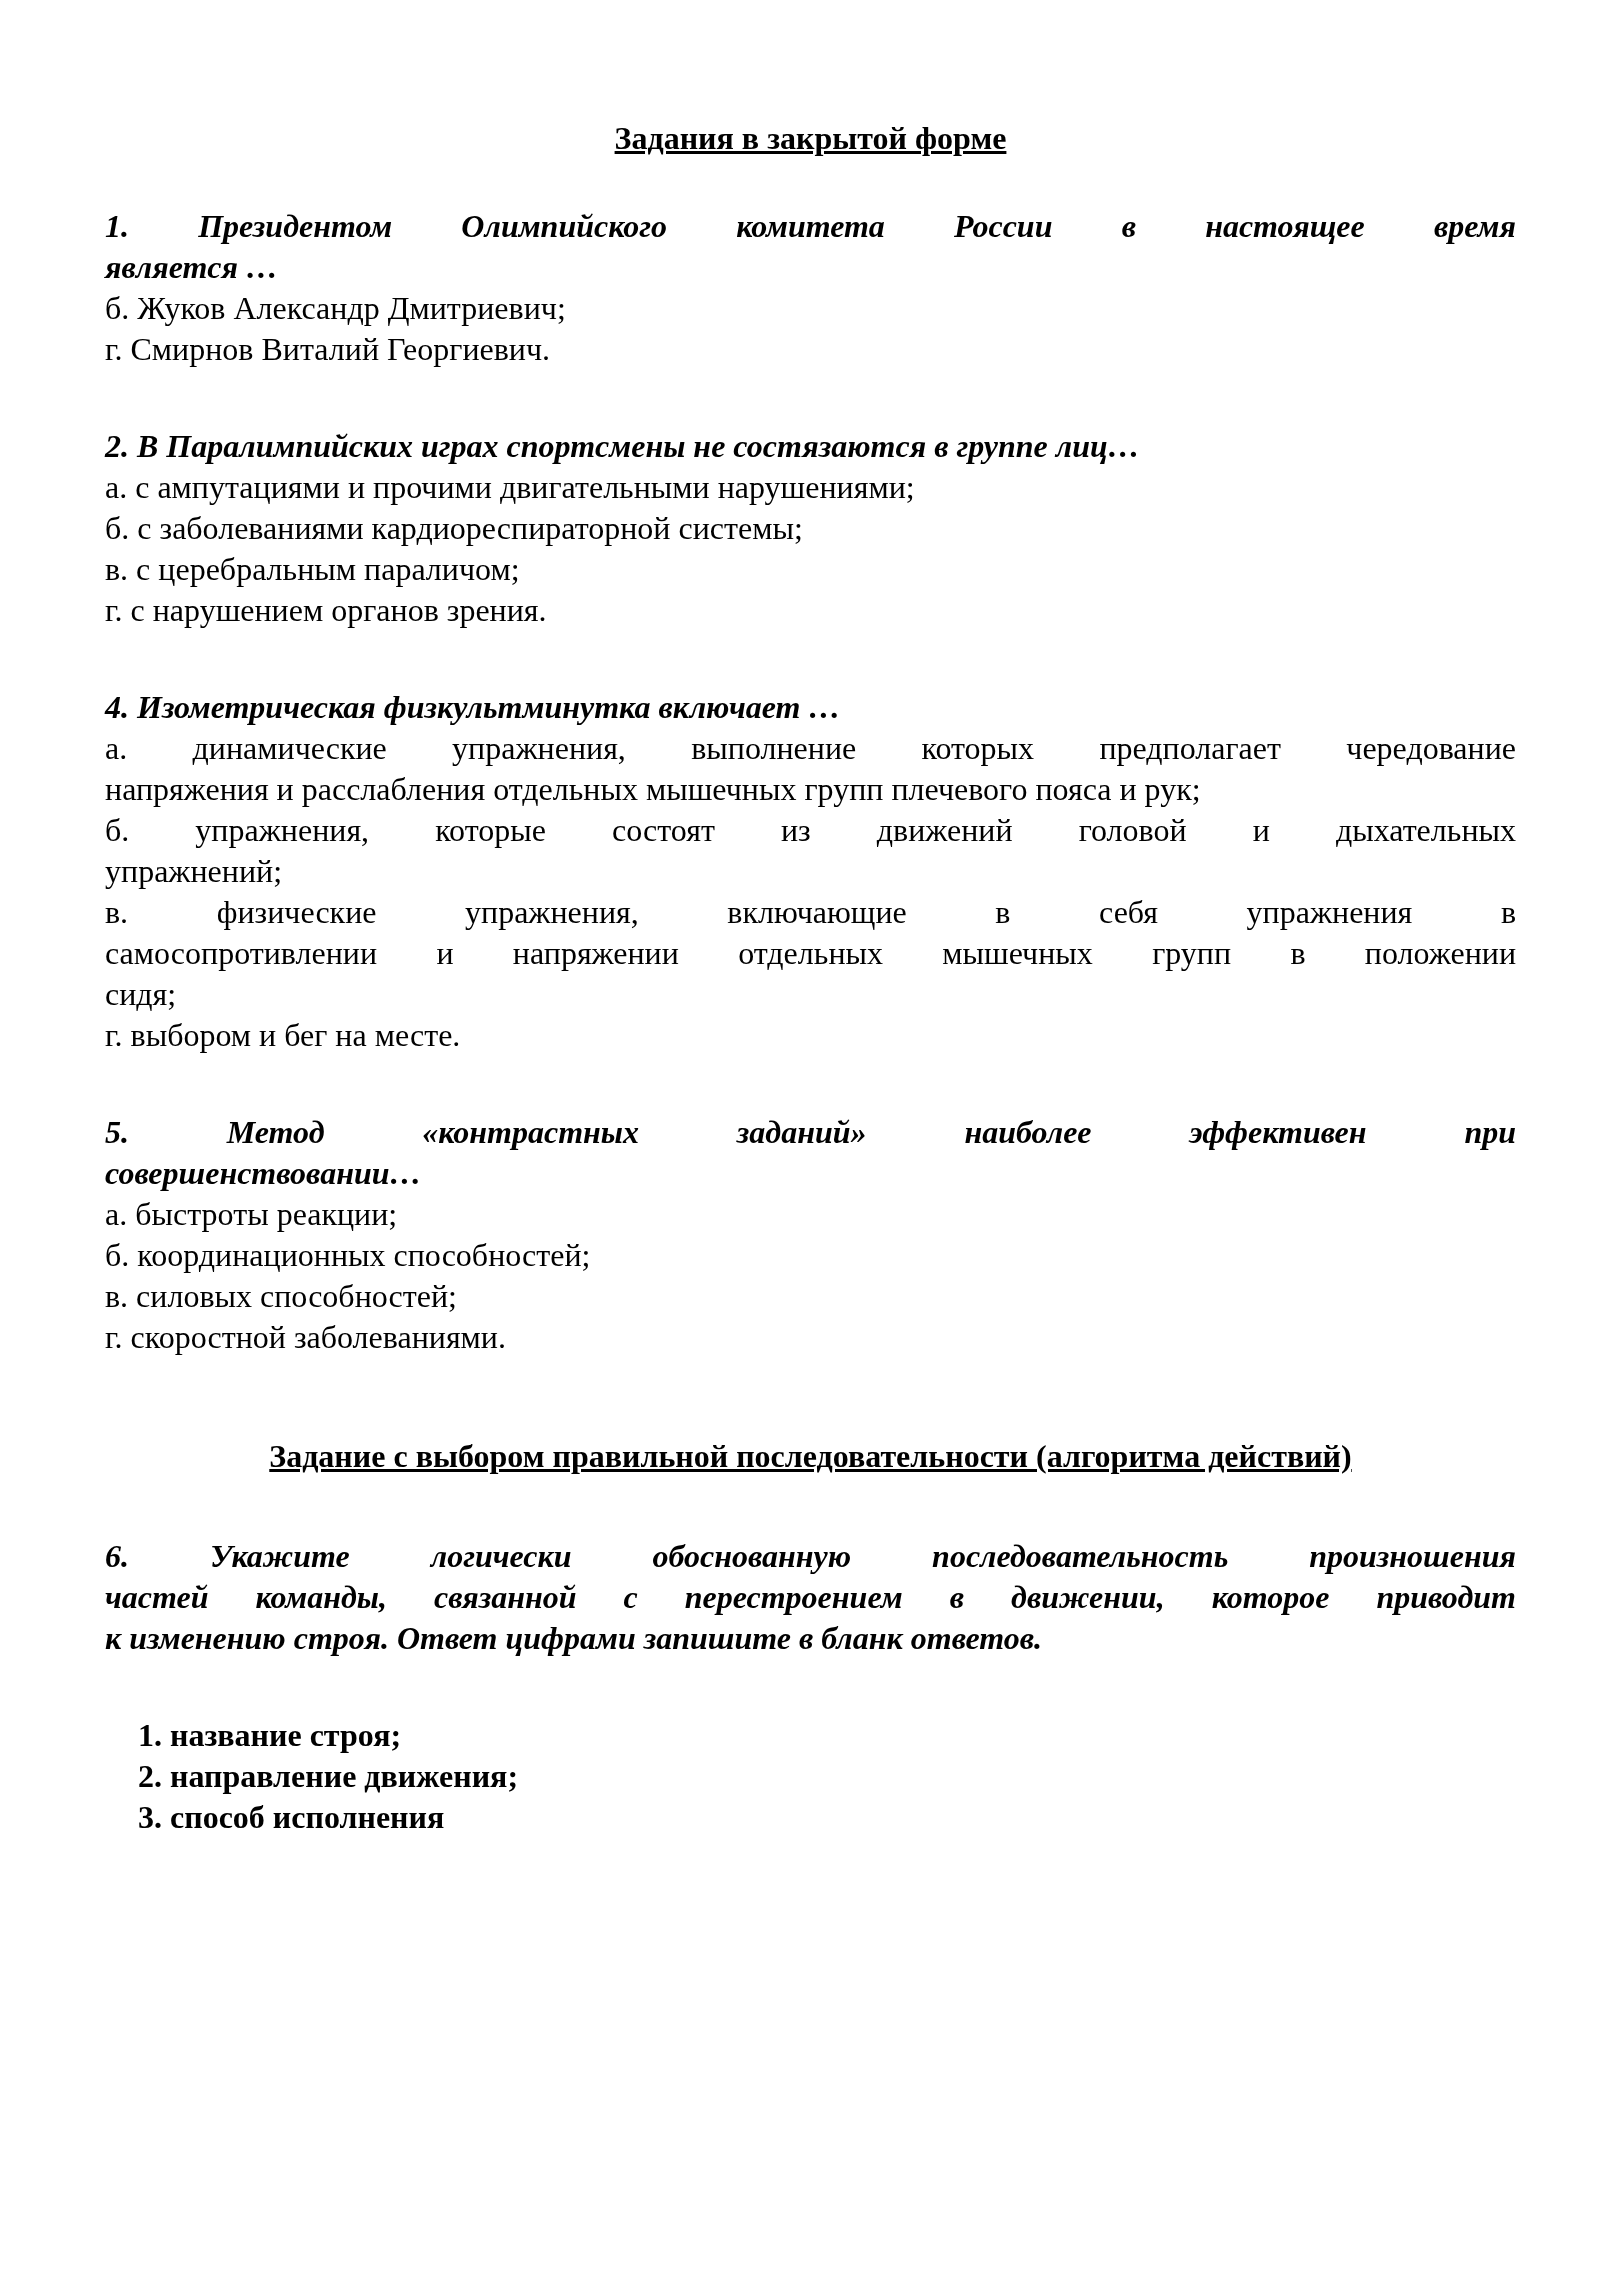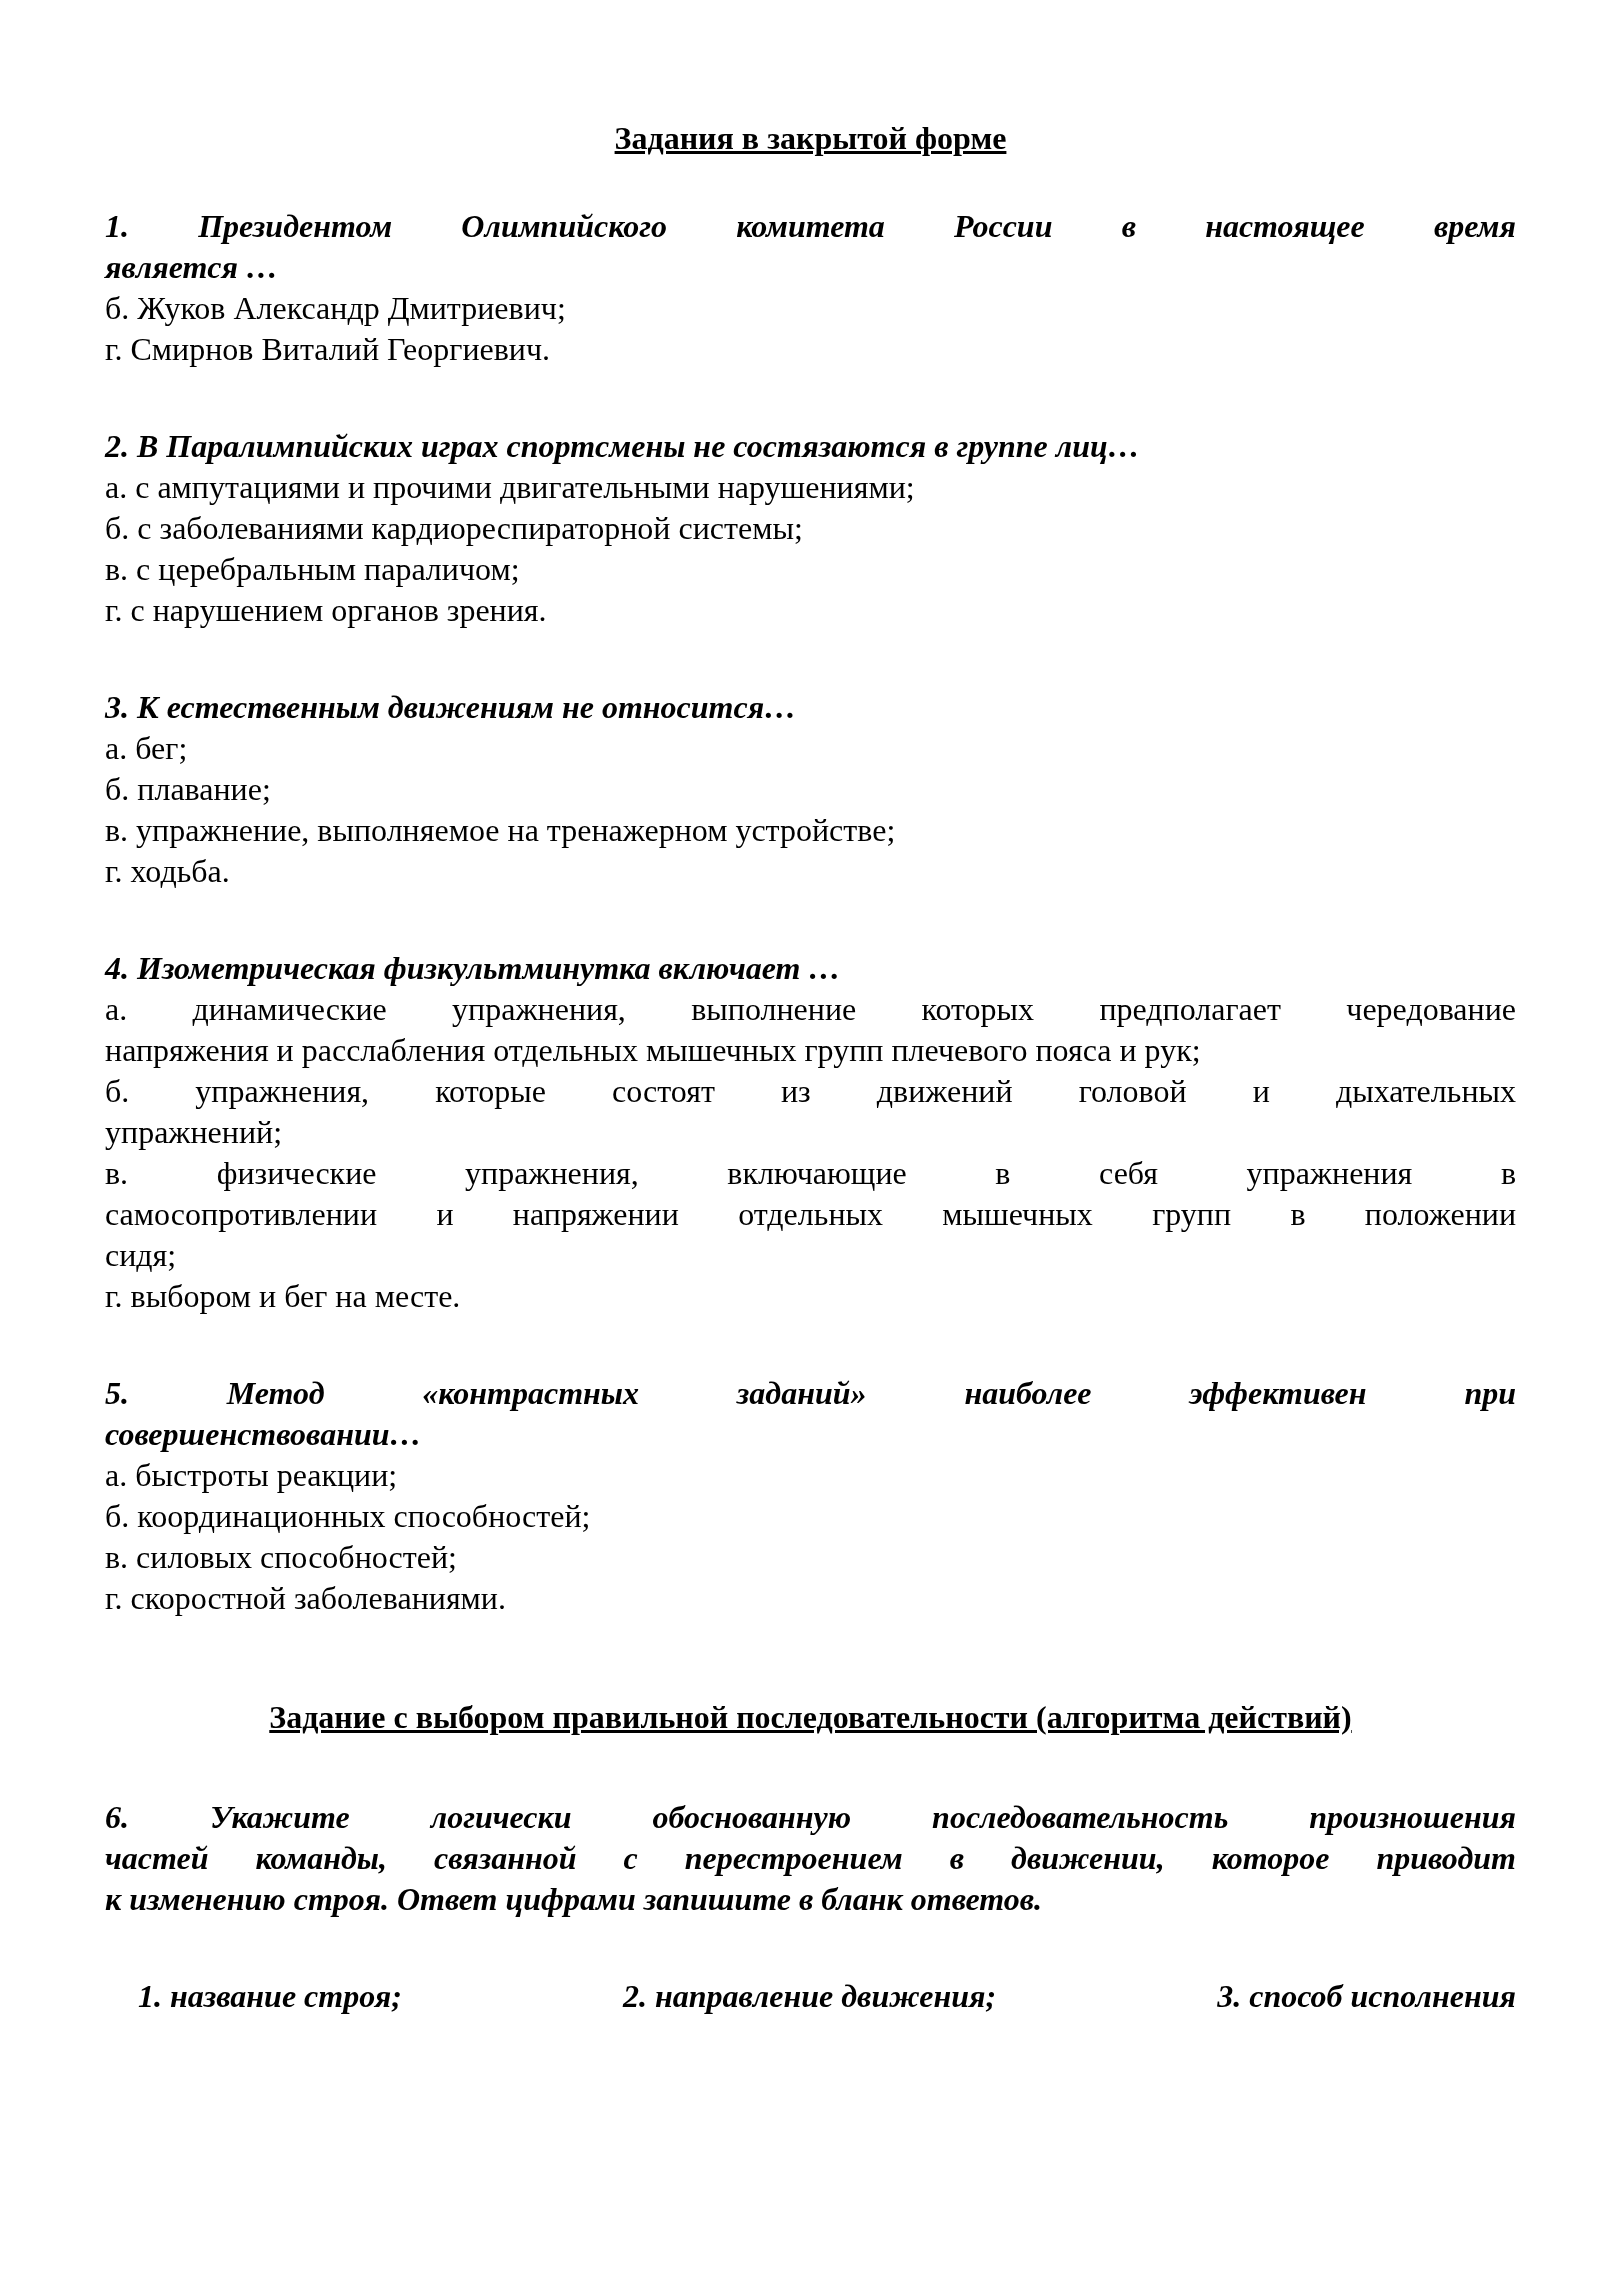--- a/index.html
+++ b/index.html
@@ -45,23 +45,23 @@
   .jline {
     text-align: justify;
     text-align-last: justify;
   }
   
   .lline { text-align: left; }
   .sequence-row {
     display: flex;
     justify-content: space-between;
     font-weight: bold;
-    font-style: italic;
     margin-top: 41px;
     padding-left: 33px;
+    flex-direction: column;
   }
 </style>
 </head>
 <body>
 
 <div class="page">
 
   <p class="doc-title">Задания в закрытой форме</p>
 
   <div class="question">
@@ -76,29 +76,20 @@
   <div class="question">
     <div class="q-heading">
       <div class="lline">2. В Паралимпийских играх спортсмены не состязаются в группе лиц…</div>
     </div>
     <div class="option lline">а. с ампутациями и прочими двигательными нарушениями;</div>
     <div class="option lline">б. с заболеваниями кардиореспираторной системы;</div>
     <div class="option lline">в. с церебральным параличом;</div>
     <div class="option lline">г. с нарушением органов зрения.</div>
   </div>
 
-  <div class="question">
-    <div class="q-heading">
-      <div class="lline">3. К естественным движениям не относится…</div>
-    </div>
-    <div class="option lline">а. бег;</div>
-    <div class="option lline">б. плавание;</div>
-    <div class="option lline">в. упражнение, выполняемое на тренажерном устройстве;</div>
-    <div class="option lline">г. ходьба.</div>
-  </div>
 
   <div class="question">
     <div class="q-heading">
       <div class="lline">4. Изометрическая физкультминутка включает …</div>
     </div>
     <div class="option">
       <div class="jline">а. динамические упражнения, выполнение которых предполагает чередование</div>
       <div class="lline">напряжения и расслабления отдельных мышечных групп плечевого пояса и рук;</div>
     </div>
     <div class="option">

